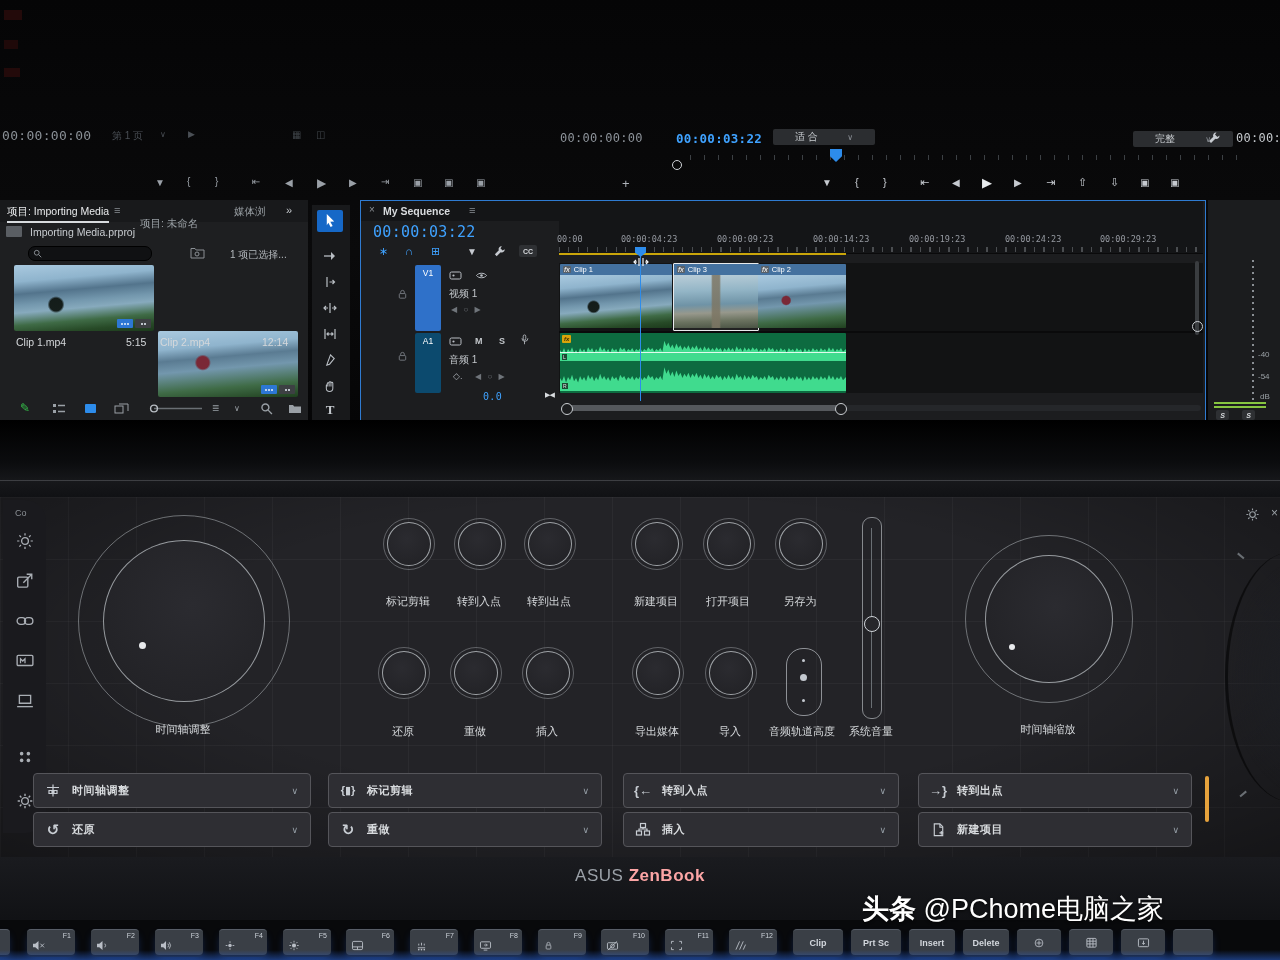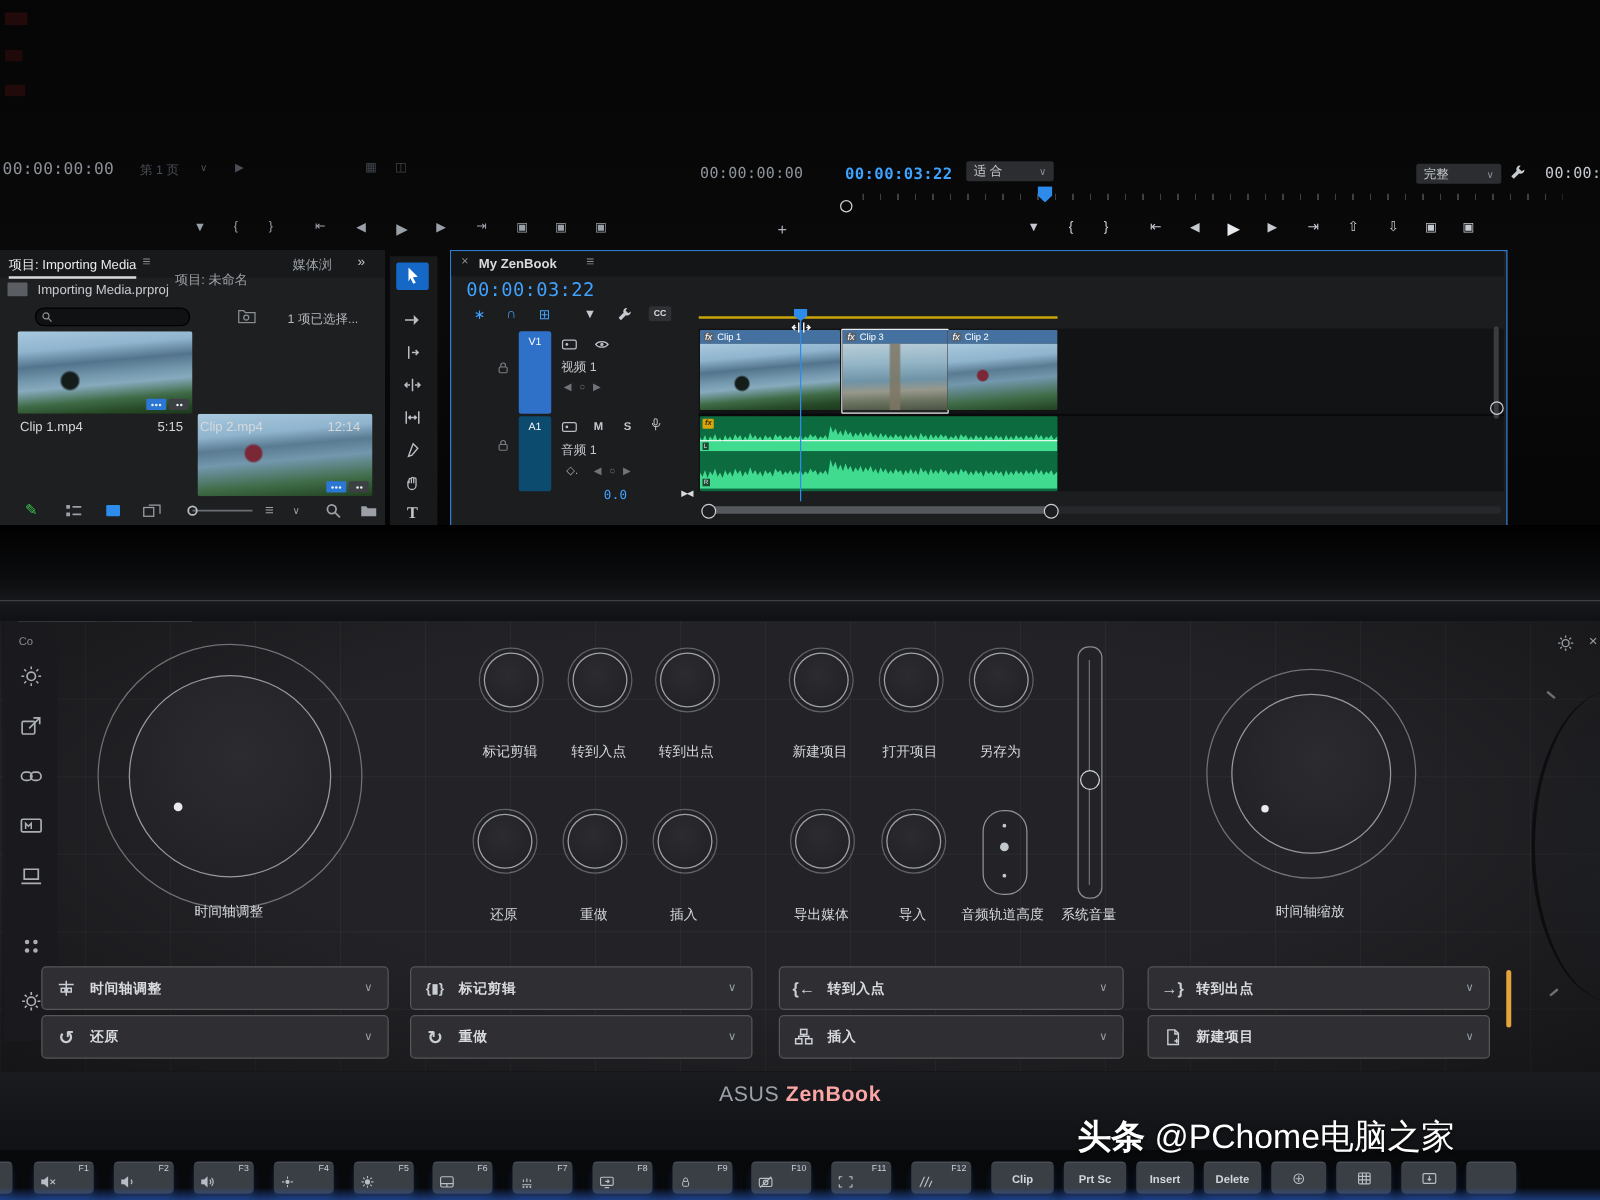--- a/index.html
+++ b/index.html
@@ -2,21 +2,21 @@
 <html><head>
 <meta charset="utf-8">
 <style>
   html,body{margin:0;padding:0;width:1280px;height:960px;background:#000;overflow:hidden;
     font-family:"Liberation Sans","DejaVu Sans",sans-serif;-webkit-font-smoothing:antialiased;}
   .abs{position:absolute;}
   svg{display:block;}
   
   .top{left:0;top:0;width:1280px;height:458px;background:linear-gradient(180deg,#050506 0%,#0a0a0b 55%,#040405 100%);}
   .tc{font-family:"DejaVu Sans Mono","Liberation Mono",monospace;letter-spacing:.3px;}
-  .dd{background:#2b2d30;border-radius:2px;color:#c9cdd1;font-size:10px;display:flex;align-items:center;padding:0 6px;height:16px;gap:6px;}
+  .dd{background:#2b2d30;border-radius:2px;color:#c9cdd1;font-size:10px;display:flex;align-items:center;padding:0 22px;height:16px;gap:6px;}
   .dd .ch{color:#8a8f95;font-size:8px;margin-left:auto;}
   .glyph{color:#9aa0a7;font-size:10px;line-height:1;}
   .panel{background:#1e1f21;}
   .tabtxt{font-size:10.5px;color:#9aa0a5;}
   .thumb{border-radius:2px;position:relative;overflow:hidden;}
   .scene1{background:radial-gradient(circle at 30% 60%,rgba(15,22,18,.95) 0 6%,rgba(15,22,18,0) 8%),
     linear-gradient(175deg,#a9c9df 0%,#8fb4cd 22%,#53748c 38%,#7397ad 52%,#87aabd 62%,#3f6b46 78%,#274a27 90%,#1c3a1c 100%);}
   .scene2{background:radial-gradient(circle at 32% 48%,#7a2836 0 6%,rgba(0,0,0,0) 8%),
     linear-gradient(175deg,#a9c9df 0%,#8fb4cd 25%,#5a7b92 40%,#7397ad 55%,#3f6b46 80%,#20401f 100%);}
   .scene3{background:linear-gradient(90deg,rgba(0,0,0,0) 44%,rgba(125,118,100,.85) 46% 54%,rgba(0,0,0,0) 56%),
@@ -248,33 +248,43 @@
         <svg width="13" height="13" viewBox="0 0 14 14">
           <path d="M3.5 7V4a1 1 0 012 0v3m0-4a1 1 0 012 0v4m0-3.5a1 1 0 012 0V9a3.5 3.5 0 01-7 0V6a1 1 0 011-1" fill="none" stroke="#b9bec4" stroke-width="1.1"></path>
         </svg>
       </div>
     <div class="abs tool" style="left:3px;top:194px;color:#c3c8cd;font-size:13px;font-weight:bold;font-family:'Liberation Serif',serif">T</div>
   </div>
 
   <div class="abs tl" style="left:360px;top:200px;width:844px;height:219px">
     <div class="abs" style="left:0;top:0;width:842px;height:20px;background:#141517">
       <span class="abs" style="left:8px;top:3px;color:#8a8f94;font-size:10px">×</span>
-      <span class="abs" style="left:22px;top:4px;color:#d8dbde;font-size:10.5px;font-weight:bold">My ZenBook</span>
+      <span class="abs" style="left:22px;top:4px;color:#d8dbde;font-size:10.5px;font-weight:bold">My Sequence</span>
       <span class="abs" style="left:108px;top:3px;color:#8a8f94;font-size:11px">≡</span>
     </div>
     <span class="abs tc" style="left:12px;top:22px;font-size:15px;color:#3fa2ff">00:00:03:22</span>
     <span class="abs" style="left:18px;top:44px;color:#3fa2ff;font-size:11px">∗</span>
     <span class="abs" style="left:44px;top:44px;color:#3fa2ff;font-size:11px;font-weight:bold">∩</span>
     <span class="abs" style="left:70px;top:44px;color:#3fa2ff;font-size:11px">⊞</span>
     <span class="abs" style="left:106px;top:45px;color:#c6cad0;font-size:10px">▼</span>
     <svg class="abs" style="left:132px;top:44px" width="13" height="13" viewBox="0 0 14 14">
         <path d="M9.5 1.5a3 3 0 00-3.2 4.2L2 10l2 2 4.3-4.3a3 3 0 004.2-3.2L10.4 6 8 3.6z" fill="#c6cad0"></path>
       </svg>
     <span class="abs chip" style="left:158px;top:44px;width:18px;height:12px;font-size:7px;font-weight:bold">CC</span>
 
+    <div class="abs" style="left:198px;top:20px;width:644px;height:32px;background:#141517;border-bottom:1px solid #0a0a0b">
+      <span class="abs ruler-lab" style="left:-2px;top:13px">00:00</span>
+      <span class="abs ruler-lab" style="left:62px;top:13px">00:00:04:23</span>
+      <span class="abs ruler-lab" style="left:158px;top:13px">00:00:09:23</span>
+      <span class="abs ruler-lab" style="left:254px;top:13px">00:00:14:23</span>
+      <span class="abs ruler-lab" style="left:350px;top:13px">00:00:19:23</span>
+      <span class="abs ruler-lab" style="left:446px;top:13px">00:00:24:23</span>
+      <span class="abs ruler-lab" style="left:541px;top:13px">00:00:29:23</span>
+      <div class="abs" style="left:0;top:26px;width:640px;height:5px;background:repeating-linear-gradient(90deg,rgba(140,145,150,.45) 0 1px,rgba(0,0,0,0) 1px 9.5px)"></div>
+    </div>
     <div class="abs" style="left:198px;top:52px;width:287px;height:2px;background:#c9a50a"></div>
 
     <svg class="abs" style="left:36px;top:88px" width="11" height="11" viewBox="0 0 12 12">
         <rect x="2.5" y="5" width="7" height="5" rx="1" fill="none" stroke="#787d83"></rect>
         <path d="M4 5V3.5a2 2 0 014 0V5" fill="none" stroke="#787d83"></path>
       </svg>
     <div class="abs" style="left:54px;top:64px;width:26px;height:66px;background:#2f71c9;border-radius:2px">
       <span style="display:block;text-align:center;font-size:8.5px;color:#fff;margin-top:3px">V1</span>
     </div>
     <svg class="abs" style="left:88px;top:70px" width="13" height="9" viewBox="0 0 13 9">
@@ -357,20 +367,30 @@
 
     <div class="abs" style="left:200px;top:204px;width:640px;height:6px;background:#25272a;border-radius:3px">
       <div class="abs" style="left:4px;top:0;width:276px;height:6px;background:#55585c;border-radius:3px"></div>
       <div class="abs" style="left:0;top:-2px;width:10px;height:10px;border:1.5px solid #caced2;border-radius:50%;background:#1c1d1f"></div>
       <div class="abs" style="left:274px;top:-2px;width:10px;height:10px;border:1.5px solid #caced2;border-radius:50%;background:#1c1d1f"></div>
     </div>
     <div class="abs" style="left:834px;top:60px;width:4px;height:74px;background:#3a3d40;border-radius:2px"></div>
     <div class="abs" style="left:831px;top:120px;width:9px;height:9px;border:1.5px solid #caced2;border-radius:50%"></div>
   </div>
 
+  <div class="abs" style="left:1208px;top:200px;width:72px;height:220px;background:#1b1c1e">
+    <div class="abs" style="left:44px;top:60px;width:2px;height:140px;background:repeating-linear-gradient(180deg,#8a8f94 0 2px,rgba(0,0,0,0) 2px 6px)"></div>
+    <span class="abs" style="left:50px;top:150px;font-size:8px;color:#9aa0a5">-40</span>
+    <span class="abs" style="left:50px;top:172px;font-size:8px;color:#9aa0a5">-54</span>
+    <span class="abs" style="left:52px;top:192px;font-size:8px;color:#9aa0a5">dB</span>
+    <div class="abs" style="left:6px;top:202px;width:52px;height:2px;background:#86c540"></div>
+    <div class="abs" style="left:6px;top:206px;width:52px;height:2px;background:#86c540"></div>
+    <span class="abs chip" style="left:8px;top:210px;width:13px;height:10px;font-size:7px;font-style:italic;font-weight:bold">S</span>
+    <span class="abs chip" style="left:34px;top:210px;width:13px;height:10px;font-size:7px;font-style:italic;font-weight:bold">S</span>
+  </div>
 </div>
 
 <div class="abs hinge">
   <div class="abs hinge-line"></div>
 </div>
 
 <div class="abs pad">
 
   <div class="abs sidebar" style="left:3px;top:3px">
     <span class="abs" style="left:12px;top:8px;font-size:9px;color:#8a8f94">Co</span>

